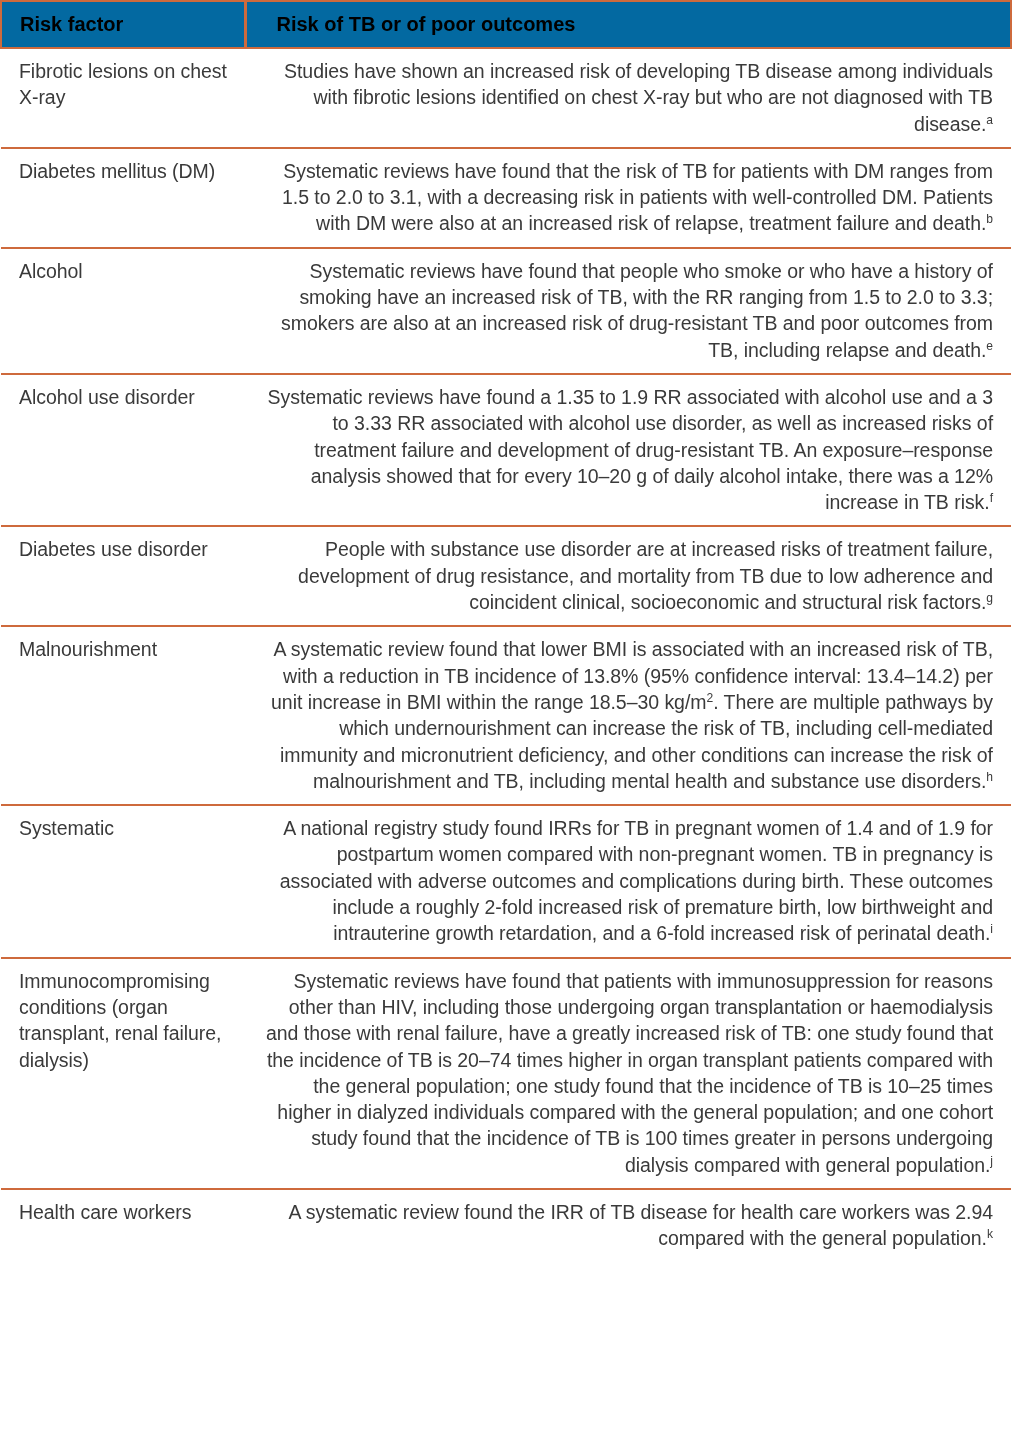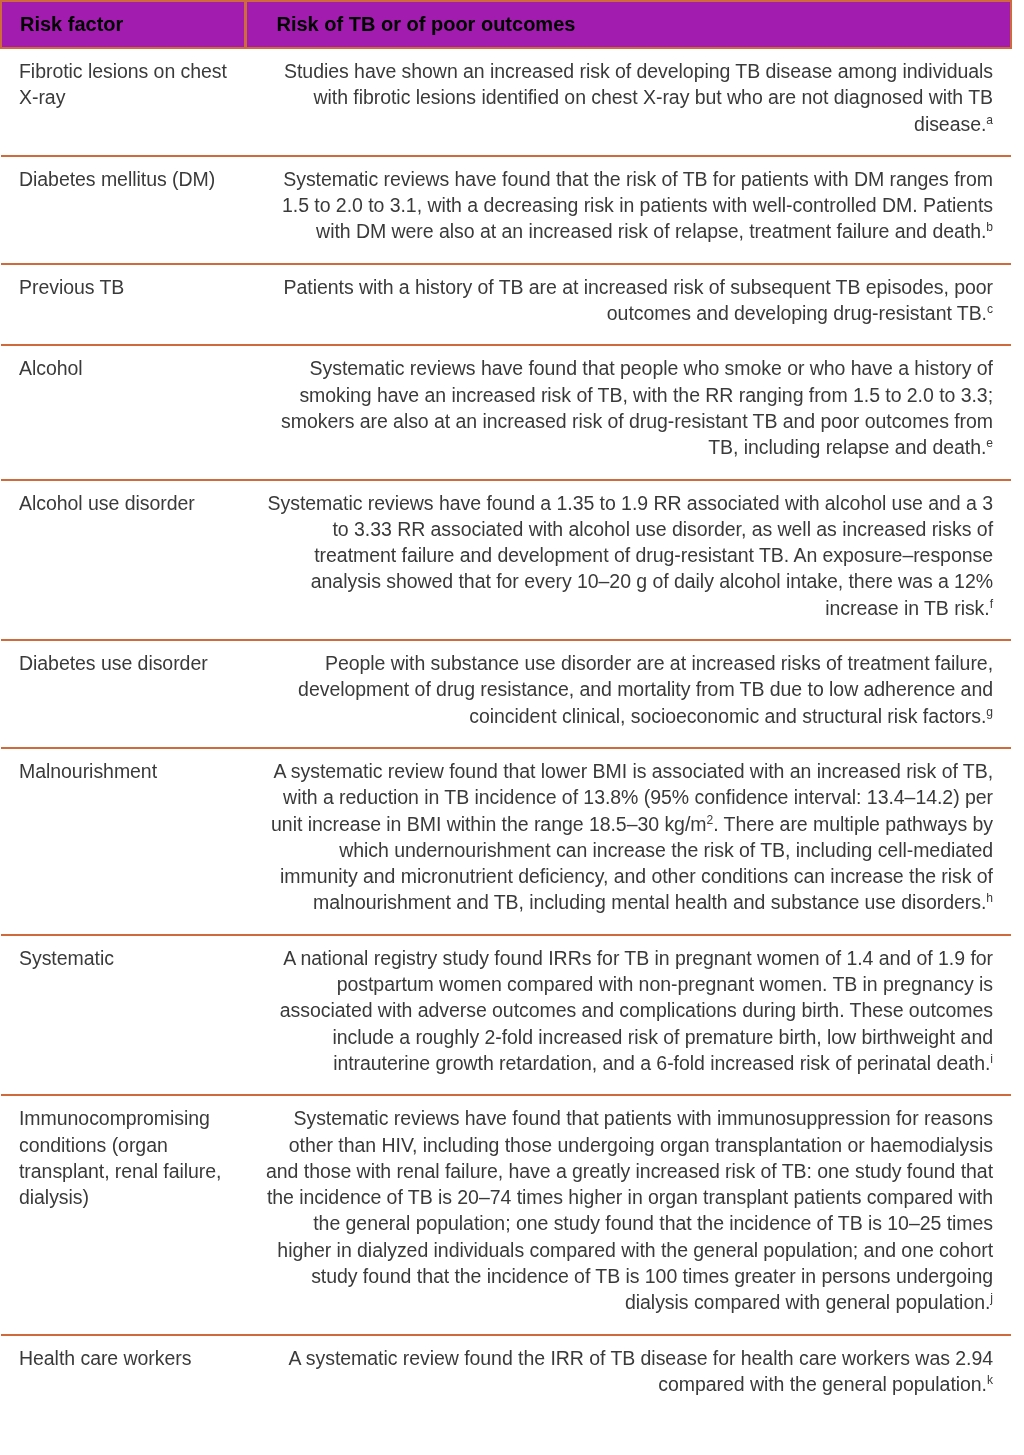--- a/index.html
+++ b/index.html
@@ -16,21 +16,21 @@
 
   #risk-table {
     width: 1010px;
     margin: 0;
     border-collapse: collapse;
     table-layout: fixed;
   }
 
   
   thead th {
-    background: #a21caf;
+    background: #0369a1;
     color: #000000;
     font-weight: bold;
     font-size: 20px;
     line-height: 24px;
     text-align: left;
     vertical-align: middle;
     padding: 10px 10px 11px 18px;
     border-top: 2px solid #CE6A3C;
     border-bottom: 2px solid #CE6A3C;
   }
@@ -45,21 +45,21 @@
     padding-left: 30px;
   }
 
   
   tbody td {
     vertical-align: top;
     color: #3A3A3A;
     font-size: 19.5px;
     line-height: 26.3px;
     border-bottom: 2px solid #CE6A3C;
-    padding: 9px 4px 18px 0;
+    padding: 9px 4px 10px 0;
     letter-spacing: -0.05px;
   }
   tbody td.cell-factor {
     width: 244px;
     padding-left: 18px;
     padding-right: 10px;
   }
   tbody td.cell-risk {
     width: 766px;
     padding-left: 14px;
@@ -94,24 +94,20 @@
 
   <tr>
         <td class="cell-factor">Fibrotic lesions on chest X-ray</td>
         <td class="cell-risk">Studies have shown an increased risk of developing TB disease among individuals with fibrotic lesions identified on chest X-ray but who are not diagnosed with TB disease.<sup>a</sup></td>
       </tr>
       <tr>
         <td class="cell-factor">Diabetes mellitus (DM)</td>
         <td class="cell-risk">Systematic reviews have found that the risk of TB for patients with DM ranges from 1.5 to 2.0 to 3.1, with a decreasing risk in patients with well-controlled DM. Patients with DM were also at an increased risk of relapse, treatment failure and death.<sup>b</sup></td>
       </tr>
       <tr>
-        <td class="cell-factor">Previous TB</td>
-        <td class="cell-risk">Patients with a history of TB are at increased risk of subsequent TB episodes, poor outcomes and developing drug-resistant TB.<sup>c</sup></td>
-      </tr>
-      <tr>
         <td class="cell-factor">Alcohol</td>
         <td class="cell-risk">Systematic reviews have found that people who smoke or who have a history of smoking have an increased risk of TB, with the RR ranging from 1.5 to 2.0 to 3.3; smokers are also at an increased risk of drug-resistant TB and poor outcomes from TB, including relapse and death.<sup>e</sup></td>
       </tr>
       <tr>
         <td class="cell-factor">Alcohol use disorder</td>
         <td class="cell-risk">Systematic reviews have found a 1.35 to 1.9 RR associated with alcohol use and a 3 to 3.33 RR associated with alcohol use disorder, as well as increased risks of treatment failure and development of drug-resistant TB. An exposure–response analysis showed that for every 10–20 g of daily alcohol intake, there was a 12% increase in TB risk.<sup>f</sup></td>
       </tr>
       <tr>
         <td class="cell-factor">Diabetes use disorder</td>
         <td class="cell-risk">People with substance use disorder are at increased risks of treatment failure, development of drug resistance, and mortality from TB due to low adherence and coincident clinical, socioeconomic and structural risk factors.<sup>g</sup></td>

